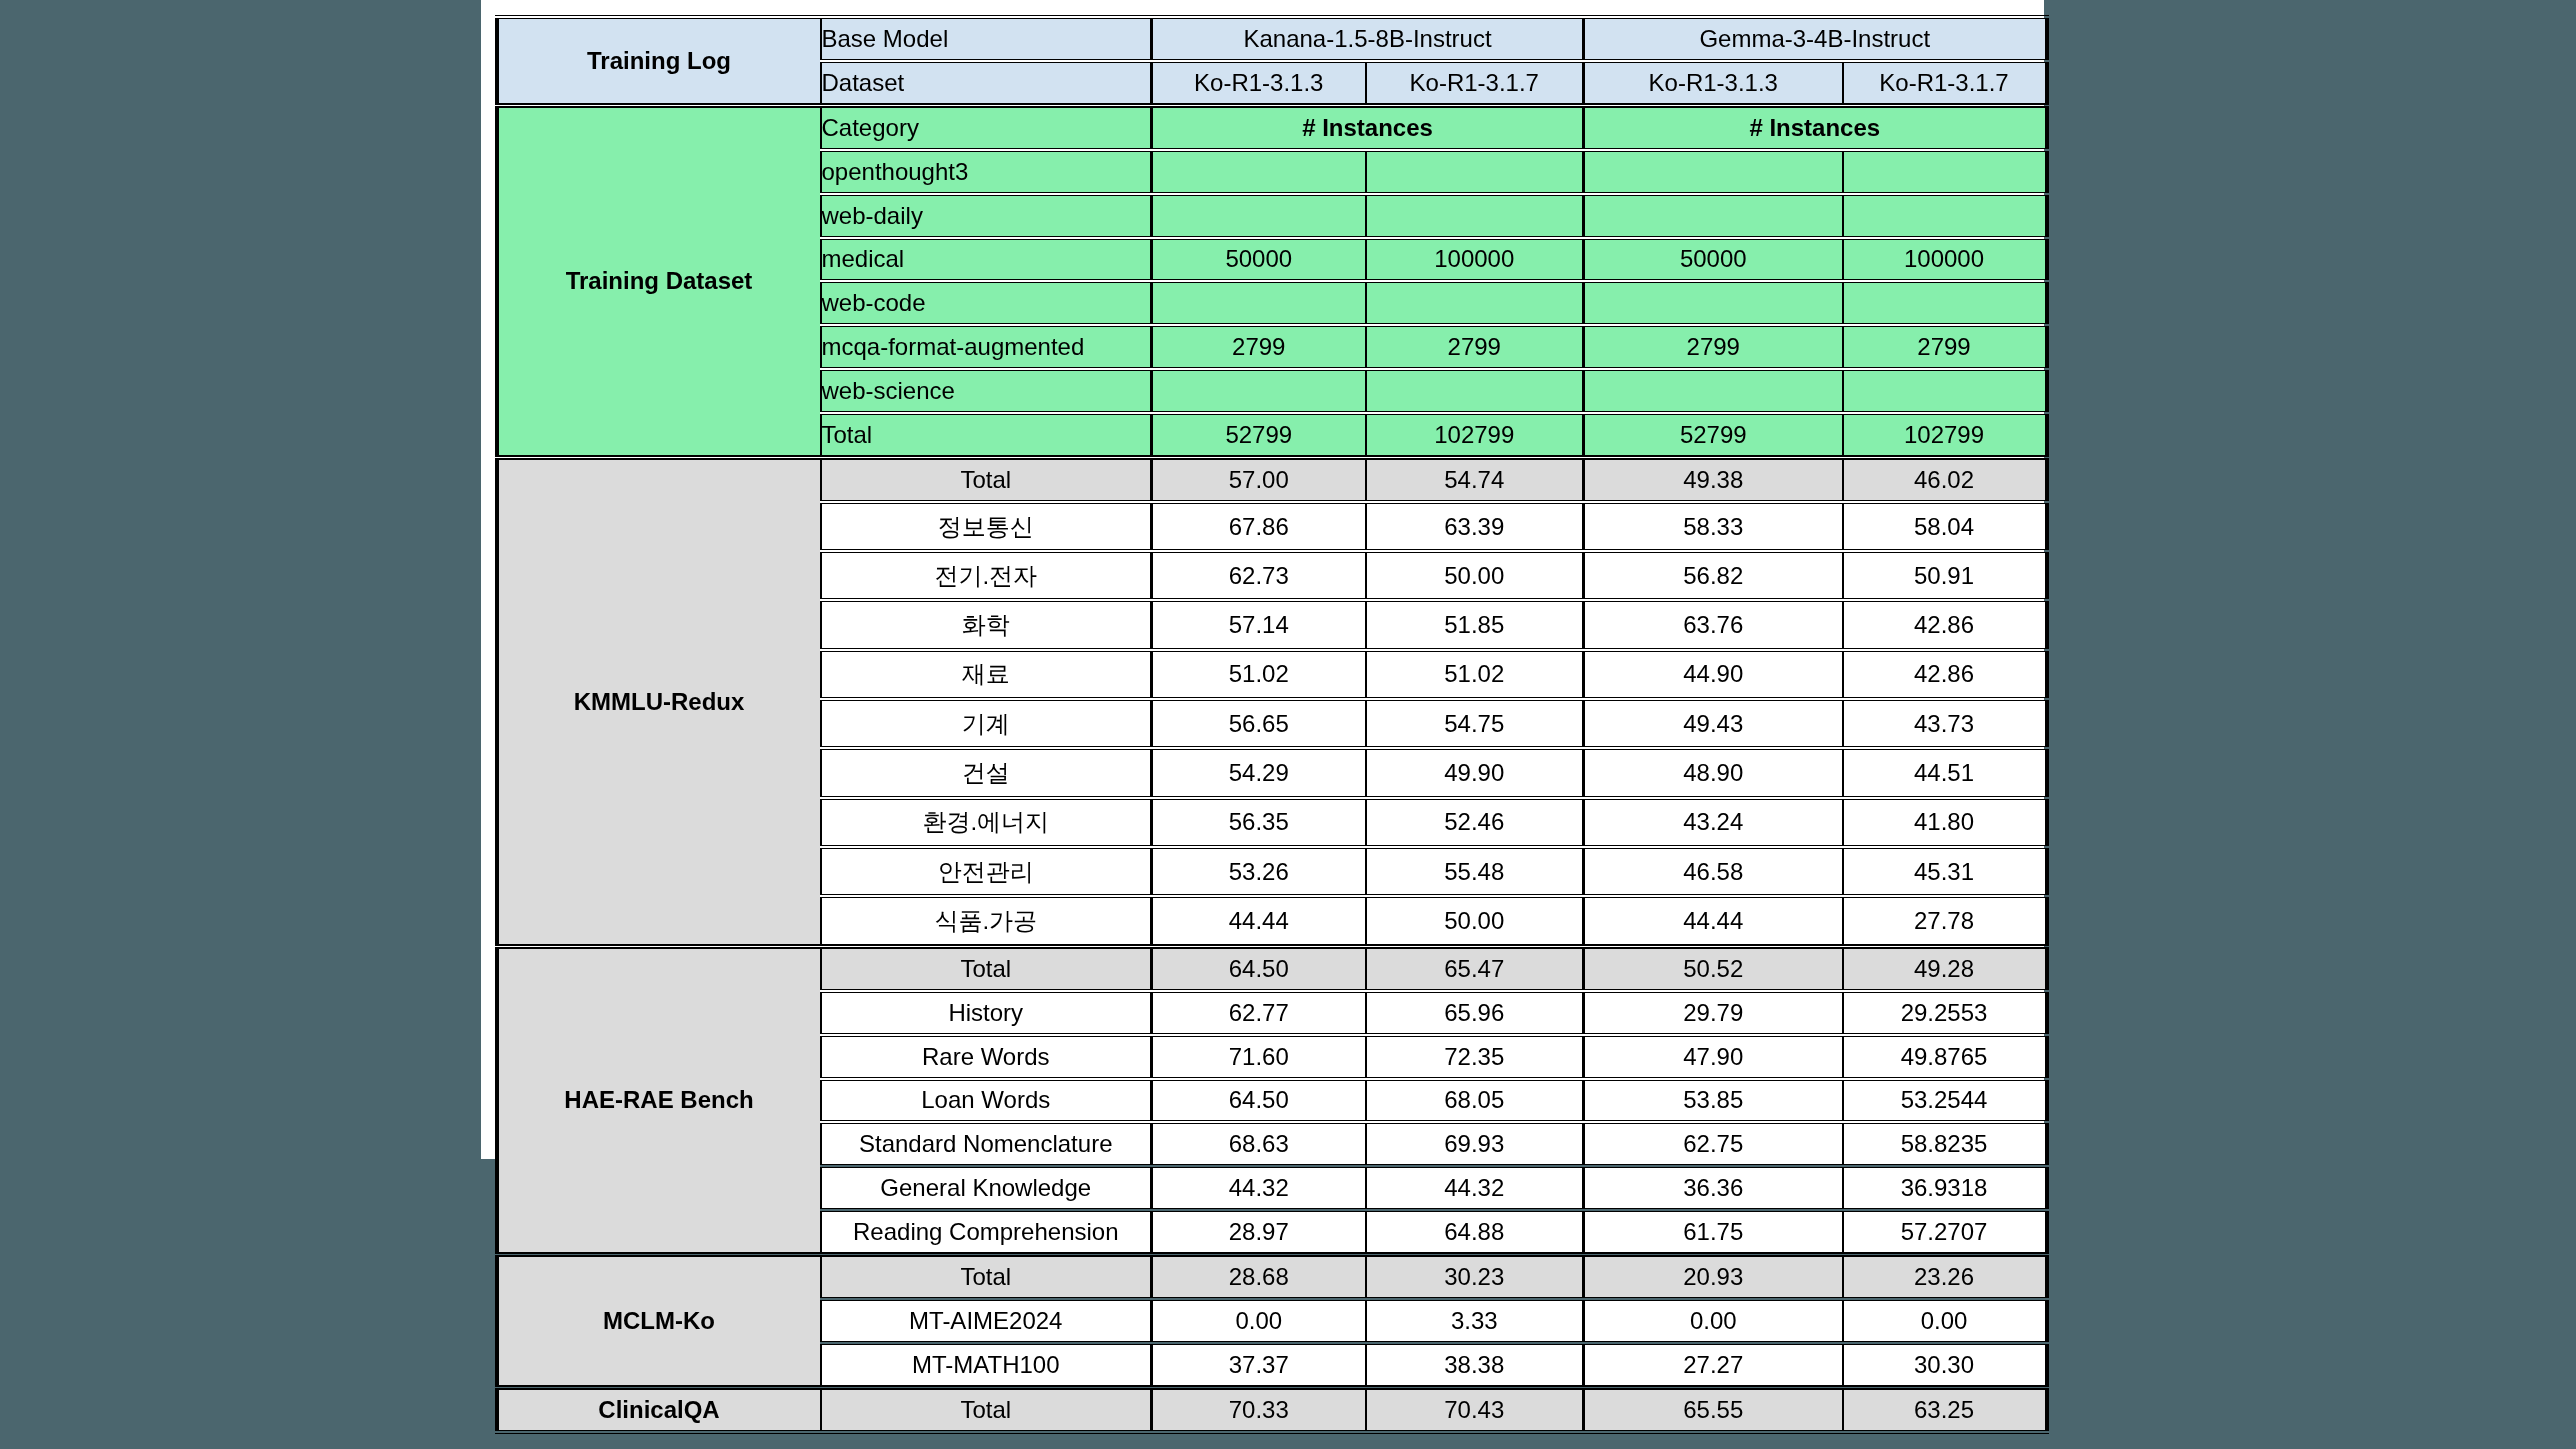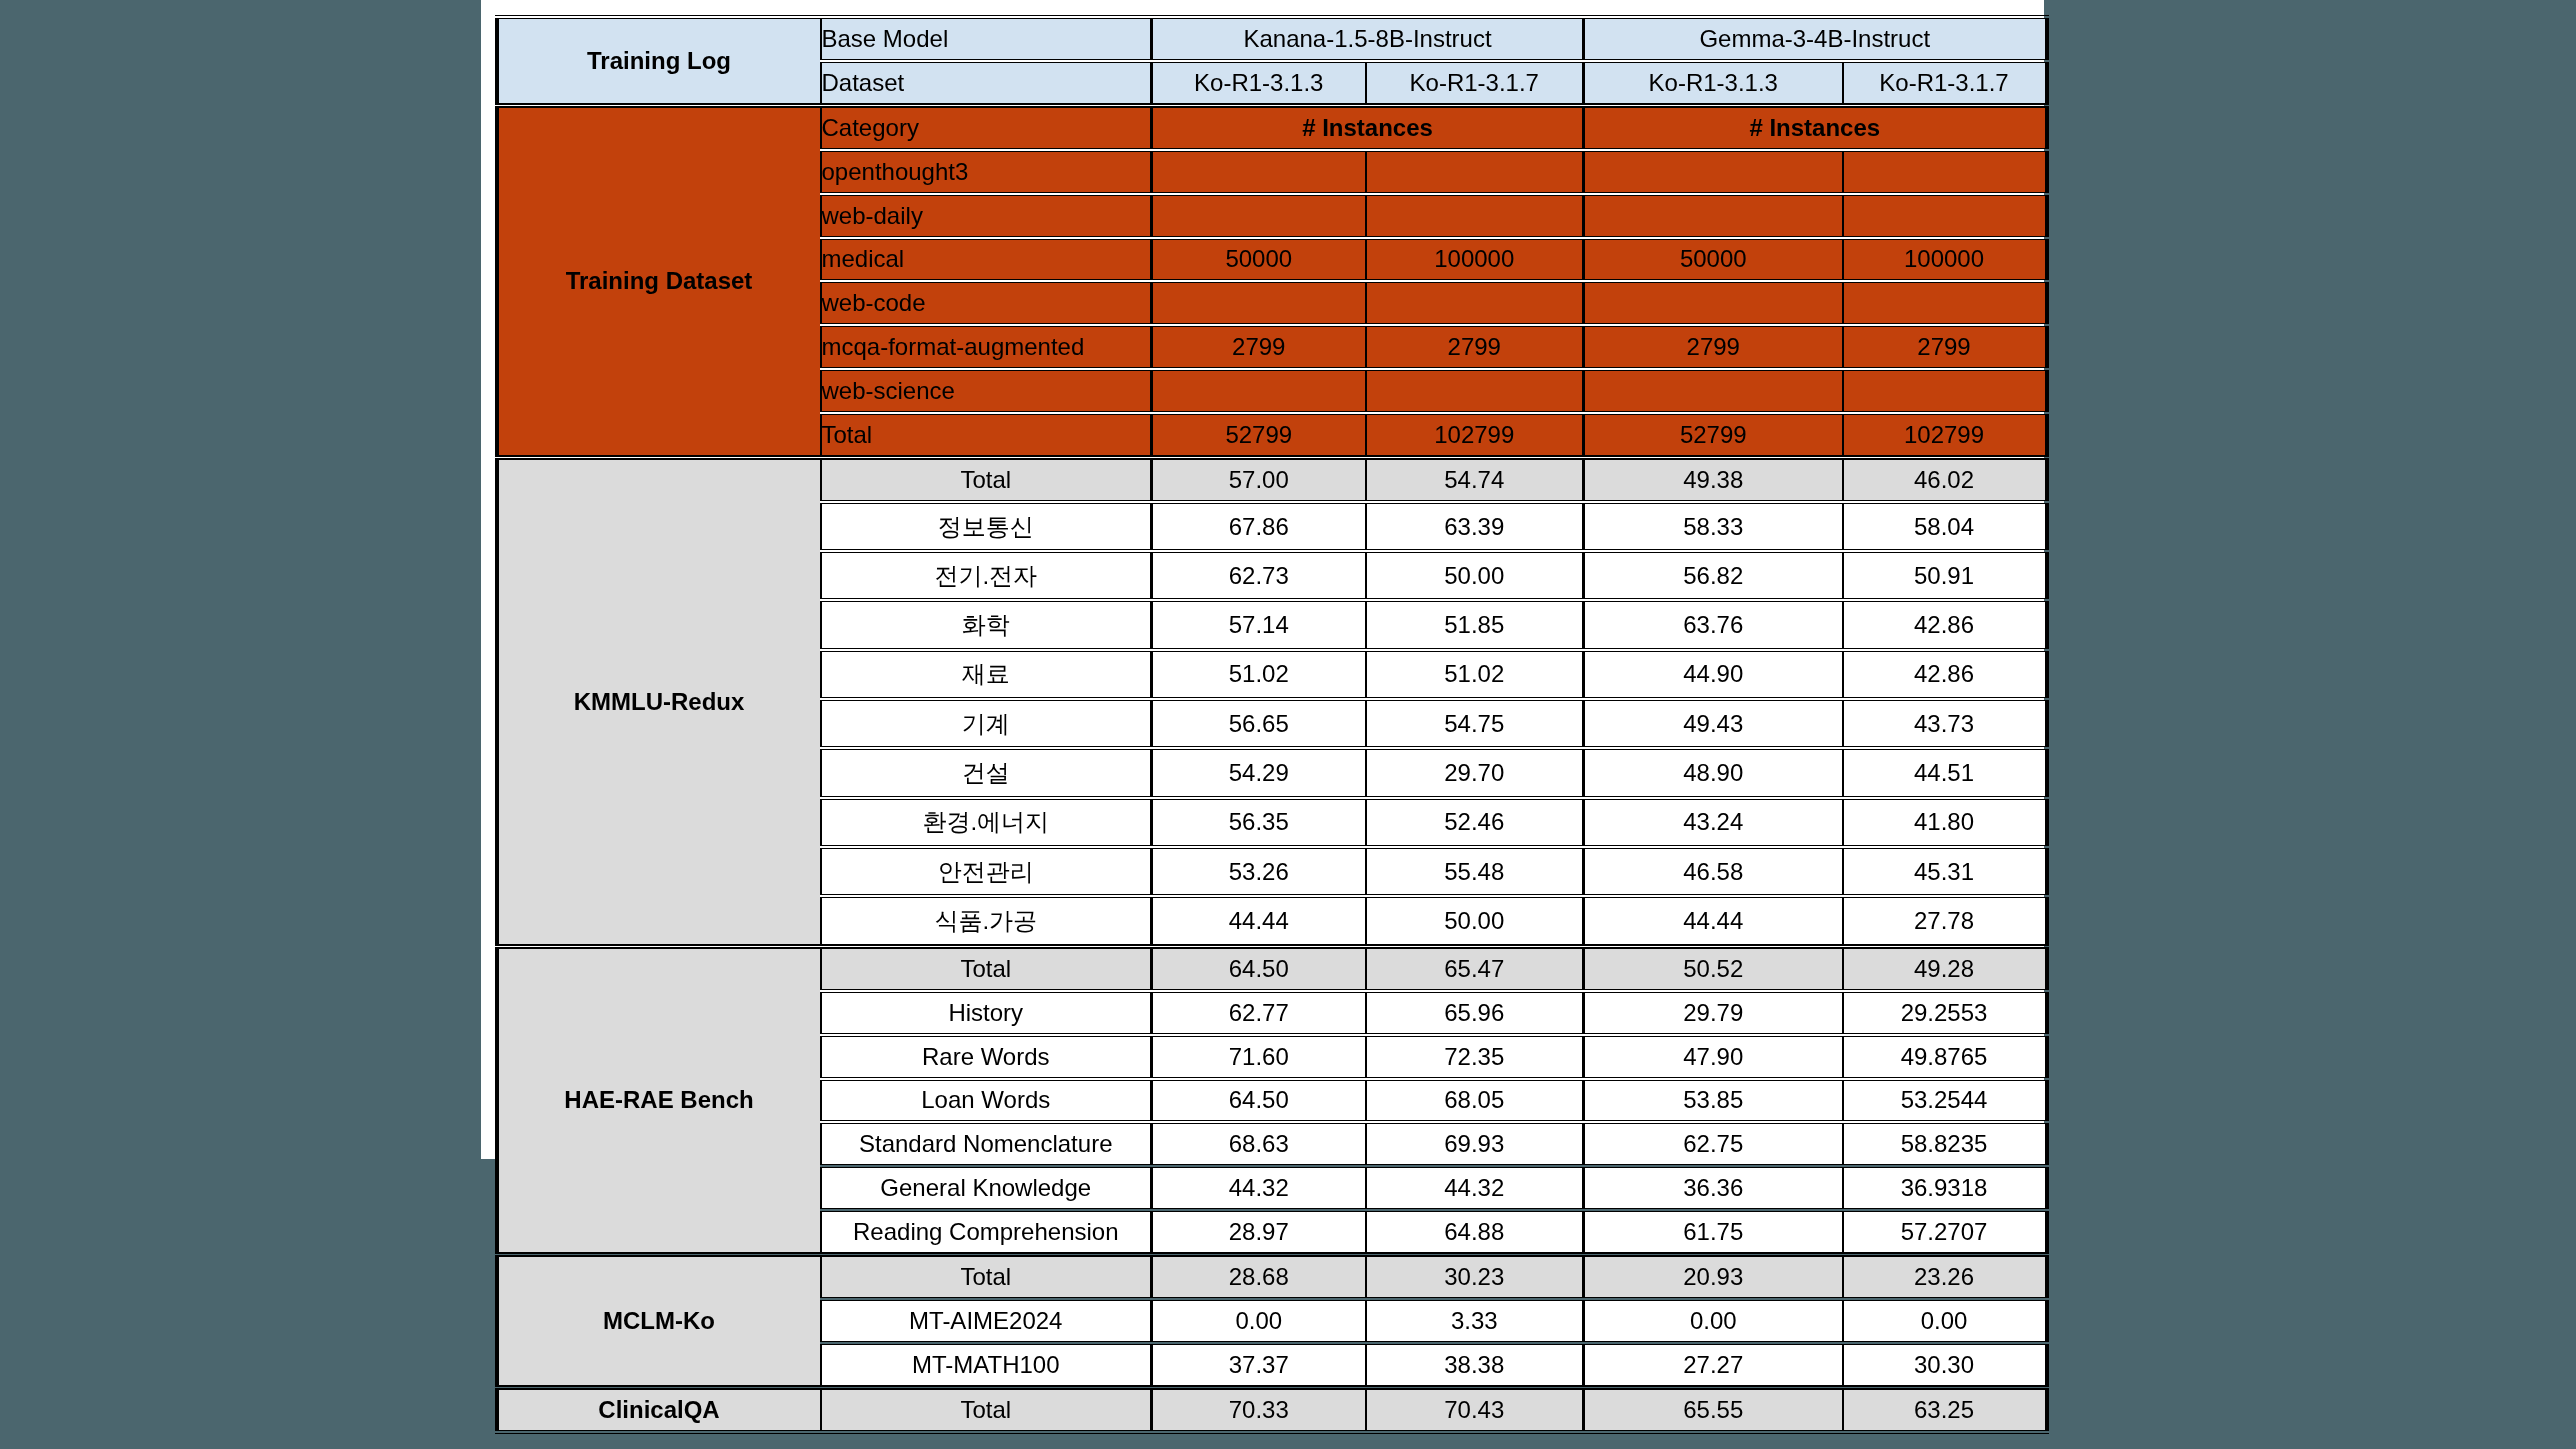--- a/index.html
+++ b/index.html
@@ -40,21 +40,21 @@
     vertical-align: middle;
     padding: 0 4.7px;
     overflow: hidden;
     white-space: nowrap;
   }
   td.gl { border-left: 3.5px solid #000000; }      
   td.sec { border-top: 5.9px double #000000; }     
   td.left { text-align: left; padding-left: 0; }
   td.bold { font-weight: bold; }
   td.blue   { background: #d2e2f1; }
-  td.purple { background: #c2410c; }
+  td.purple { background: #86efac; }
   td.gray   { background: #dbdbdb; }
   td.white  { background: #ffffff; }
 </style>
 </head>
 <body>
 
 <div class="canvas">
   <table class="results">
     <colgroup>
       <col style="width:324px">
@@ -175,21 +175,21 @@
     <tr>
       <td class="white">기계</td>
       <td class="white gl">56.65</td>
       <td class="white">54.75</td>
       <td class="white gl">49.43</td>
       <td class="white">43.73</td>
     </tr>
     <tr>
       <td class="white">건설</td>
       <td class="white gl">54.29</td>
-      <td class="white">29.70</td>
+      <td class="white">49.90</td>
       <td class="white gl">48.90</td>
       <td class="white">44.51</td>
     </tr>
     <tr>
       <td class="white">환경.에너지</td>
       <td class="white gl">56.35</td>
       <td class="white">52.46</td>
       <td class="white gl">43.24</td>
       <td class="white">41.80</td>
     </tr>

